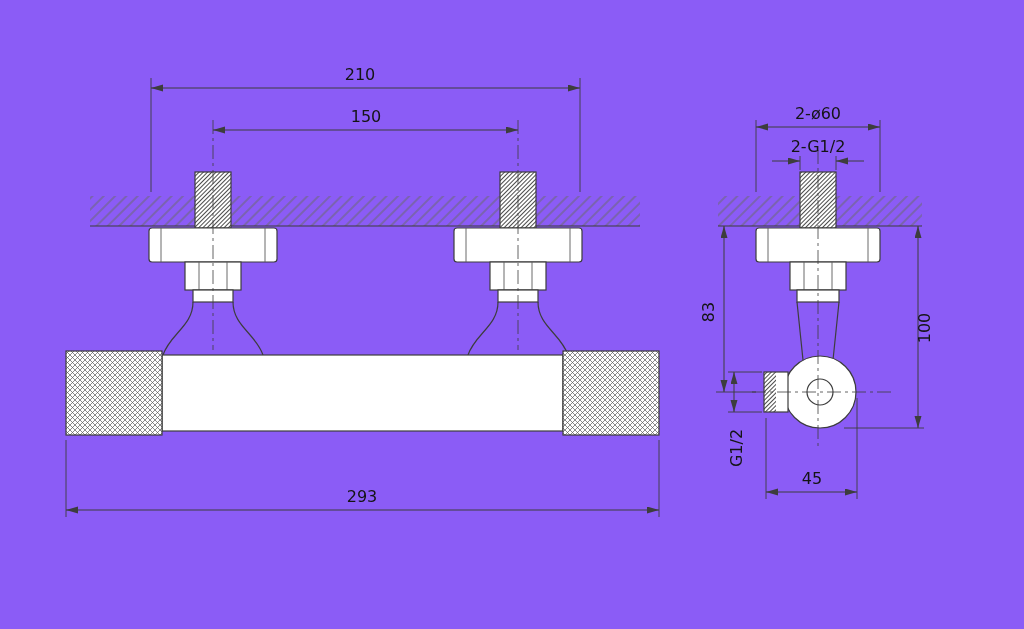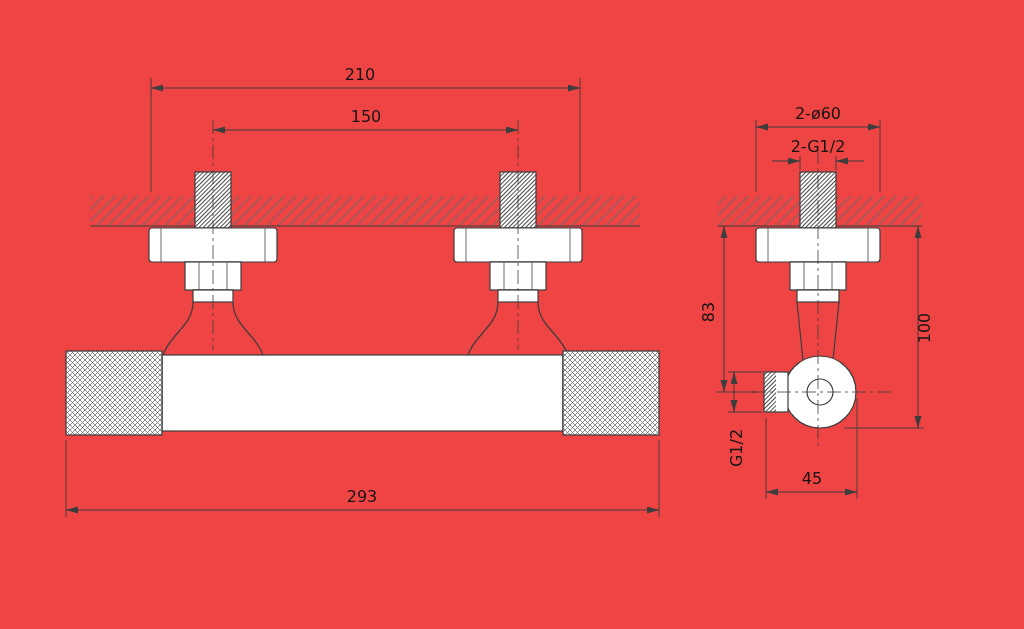--- a/index.html
+++ b/index.html
@@ -1,19 +1,19 @@
 <!DOCTYPE html>
 <html><head>
 <meta charset="utf-8">
 <style>
   html, body { margin: 0; padding: 0; background: #ffffff; }
   .canvas {
     width: 1024px;
     height: 629px;
-    background: #ef4444;
+    background: #8b5cf6;
     position: relative;
     overflow: hidden;
   }
   svg { display: block; }
   .ol  { stroke: #3d3d3d; stroke-width: 1.2; fill: none; }
   .olw { stroke: #3d3d3d; stroke-width: 1.2; fill: #ffffff; }
   .dim { stroke: #3d3d3d; stroke-width: 1; fill: none; }
   .ext { stroke: #3d3d3d; stroke-width: 0.9; fill: none; }
   .cl  { stroke: #3d3d3d; stroke-width: 0.8; fill: none; stroke-dasharray: 14 4 3 4; }
   .tick{ stroke: #5a5a5a; stroke-width: 0.9; fill: none; }

